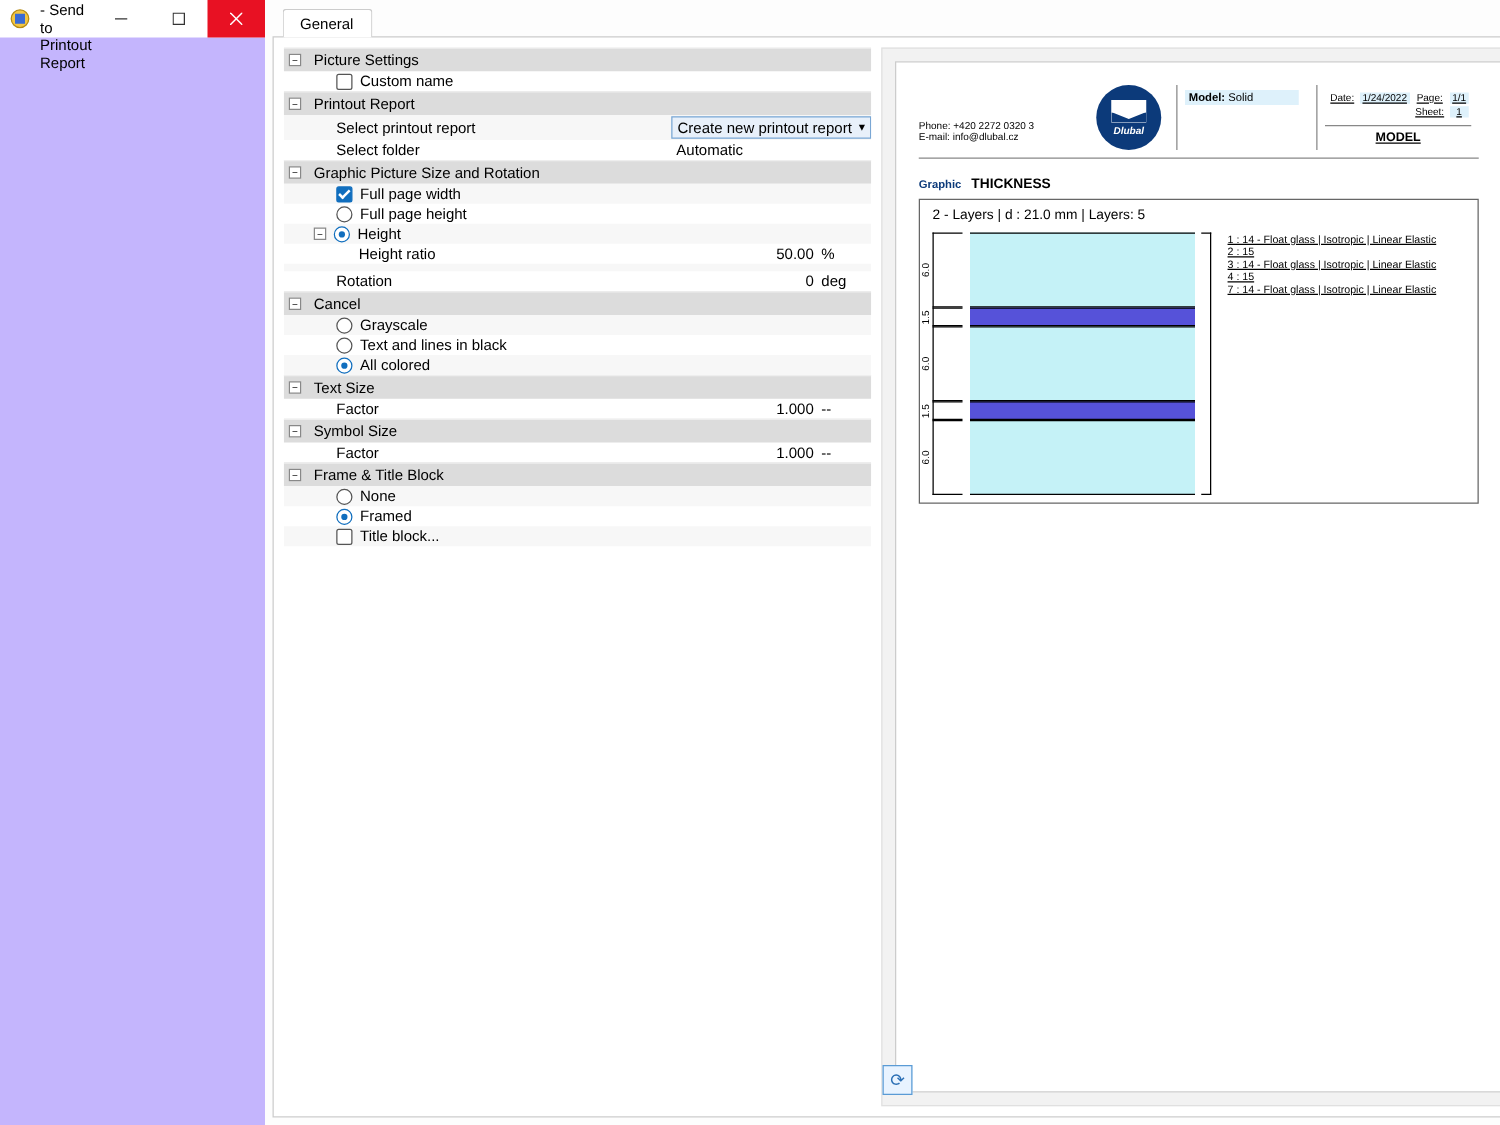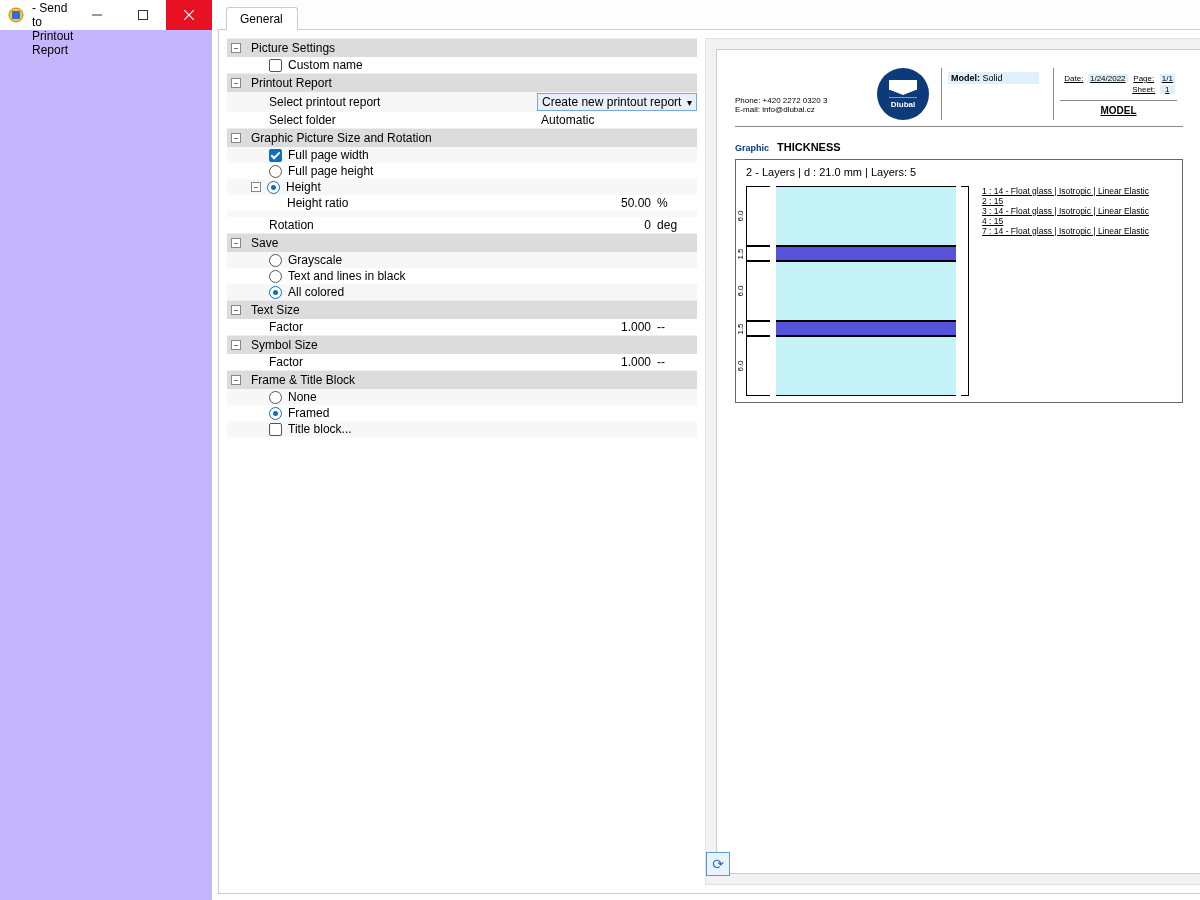--- a/index.html
+++ b/index.html
@@ -33,21 +33,21 @@
   input[type=checkbox].chk:checked { background:#106ebe; border-color:#106ebe;}
   input[type=checkbox].chk:checked::after { content:""; position:absolute; left:3px; top:0px; width:3px; height:7px; border:solid #fff; border-width:0 2px 2px 0; transform:rotate(45deg);}
   input[type=radio].rd { appearance:none; width:13px; height:13px; border:1px solid #555; border-radius:50%; position:relative; background:#fff;}
   input[type=radio].rd:checked { border-color:#106ebe; }
   input[type=radio].rd:checked::after { content:""; position:absolute; left:3px; top:3px; width:5px; height:5px; border-radius:50%; background:#106ebe;}
   .right { flex: 1; background:#f2f2f2; border:1px solid #e0e0e0; padding:10px; display:flex; flex-direction:column; }
   .page { background:#fff; border:1px solid #ccc; flex:1; padding:18px; position:relative; font-size:9px; }
   .page-header { display:flex; gap:8px; }
   .phone-block { width:130px; font-size:8px; display:flex; flex-direction:column; justify-content:flex-end; padding-bottom:6px;}
   .logo-block { width:60px; display:flex; align-items:center; justify-content:center;}
-  .logo { width:52px; height:52px; border-radius:50%; background:#0c3a7a; display:flex; flex-direction:column; align-items:center; justify-content:center; color:#fff; font-size:8px; font-weight:bold;}
+  .logo { width:52px; height:52px; border-radius:50%; background:#0c3a7a; display:flex; flex-direction:column; align-items:center; justify-content:center; color:#fff; font-size:8px; font-weight:bold;font-style:italic;}
   .logo .bridge { width:28px; height:18px; background:#fff; margin-bottom:2px; position:relative;}
   .logo .bridge::after{content:"";position:absolute;bottom:0;left:0;right:0;height:8px;background:#0c3a7a; clip-path: polygon(0 100%, 0 0, 50% 70%, 100% 0, 100% 100%);}
   .meta-block { flex:1; border-left:1px solid #888; padding:4px 6px; }
   .meta-block .mr { background:#def1fb; padding:1px 3px;}
   .right-meta { width:130px; border-left:1px solid #888; padding:4px 6px; text-align:center;text-decoration:underline;}
   .right-meta table{ width:100%; font-size:8px;}
   .right-meta td{ padding:0 2px;}
   .right-meta .val2{ background:#def1fb; text-align:center;}
   .right-meta .mlabel{ font-weight:bold; border-top:1px solid #888; padding-top:4px; margin-top:4px; font-size:10px;}
   .hr { border-top:1px solid #888; margin: 6px 0 12px 0;}
@@ -163,21 +163,21 @@
           </div>
           <div class="row alt" style="height:6px"></div>
           <div class="row indent1">
             <span class="row-label">Rotation</span>
             <span class="val">0</span>
             <span class="unit">deg</span>
           </div>
 
           <div class="sec-head">
               <span class="boxmark">−</span>
-              <span>Save</span>
+              <span>Cancel</span>
             </div>
           <div class="row alt indent1">
             <input type="radio" name="color" class="rd" style="">
             <span class="row-label" style="margin-left:6px">Grayscale</span>
           </div>
           <div class="row indent1">
             <input type="radio" name="color" class="rd" style="">
             <span class="row-label" style="margin-left:6px">Text and lines in black</span>
           </div>
           <div class="row alt indent1">

